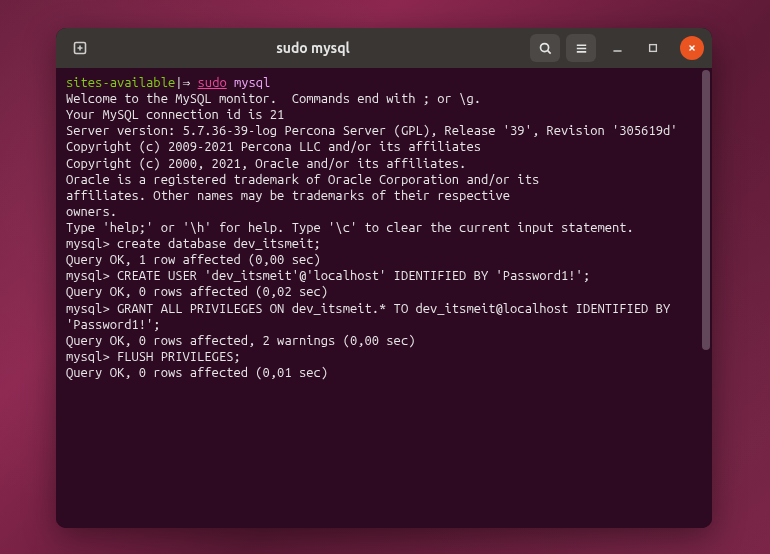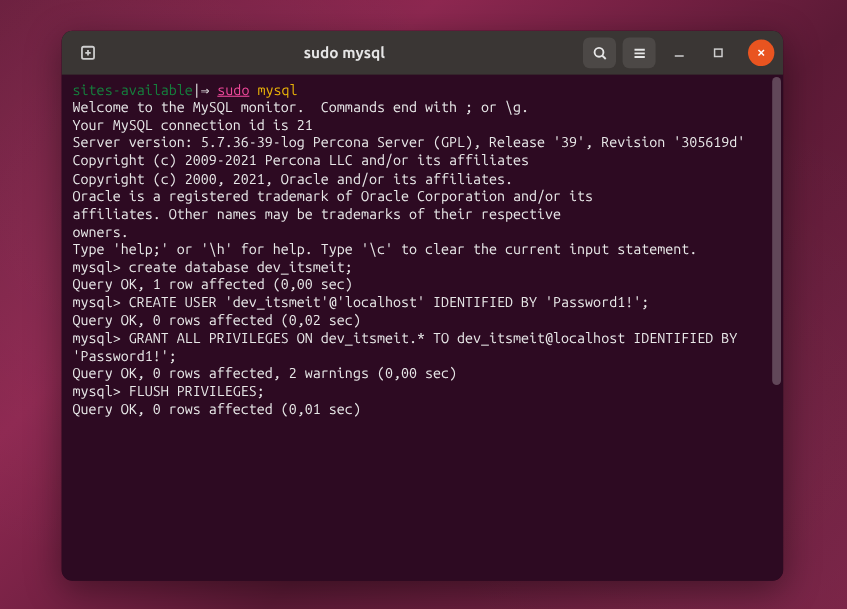--- a/index.html
+++ b/index.html
@@ -115,25 +115,25 @@
     }
     .scrollbar {
       position: absolute;
       right: 2px;
       top: 2px;
       width: 8px;
       height: 280px;
       background: rgba(255,255,255,0.25);
       border-radius: 4px;
     }
-    .prompt-path { color: #15803d; margin-top: 44px; }
+    .prompt-path { color: #84cc16; margin-top: 44px; }
     .prompt-sep { color: #e8e8e8; }
     .prompt-arrow { color: #e8e8e8; }
     .sudo-cmd { color: #ec4899; text-decoration: underline; }
-    .mysql-txt { color: #eab308; }
+    .mysql-txt { color: #f0abfc; }
     .term-line { display: block; }
   </style>
 </head>
 <body>
 
 <div class="terminal-window">
   <div class="titlebar">
     <div class="titlebar-left">
       <div class="tb-btn">
         <svg width="16" height="16" viewBox="0 0 16 16" fill="none" stroke="#cfcfcf" stroke-width="1.6">

